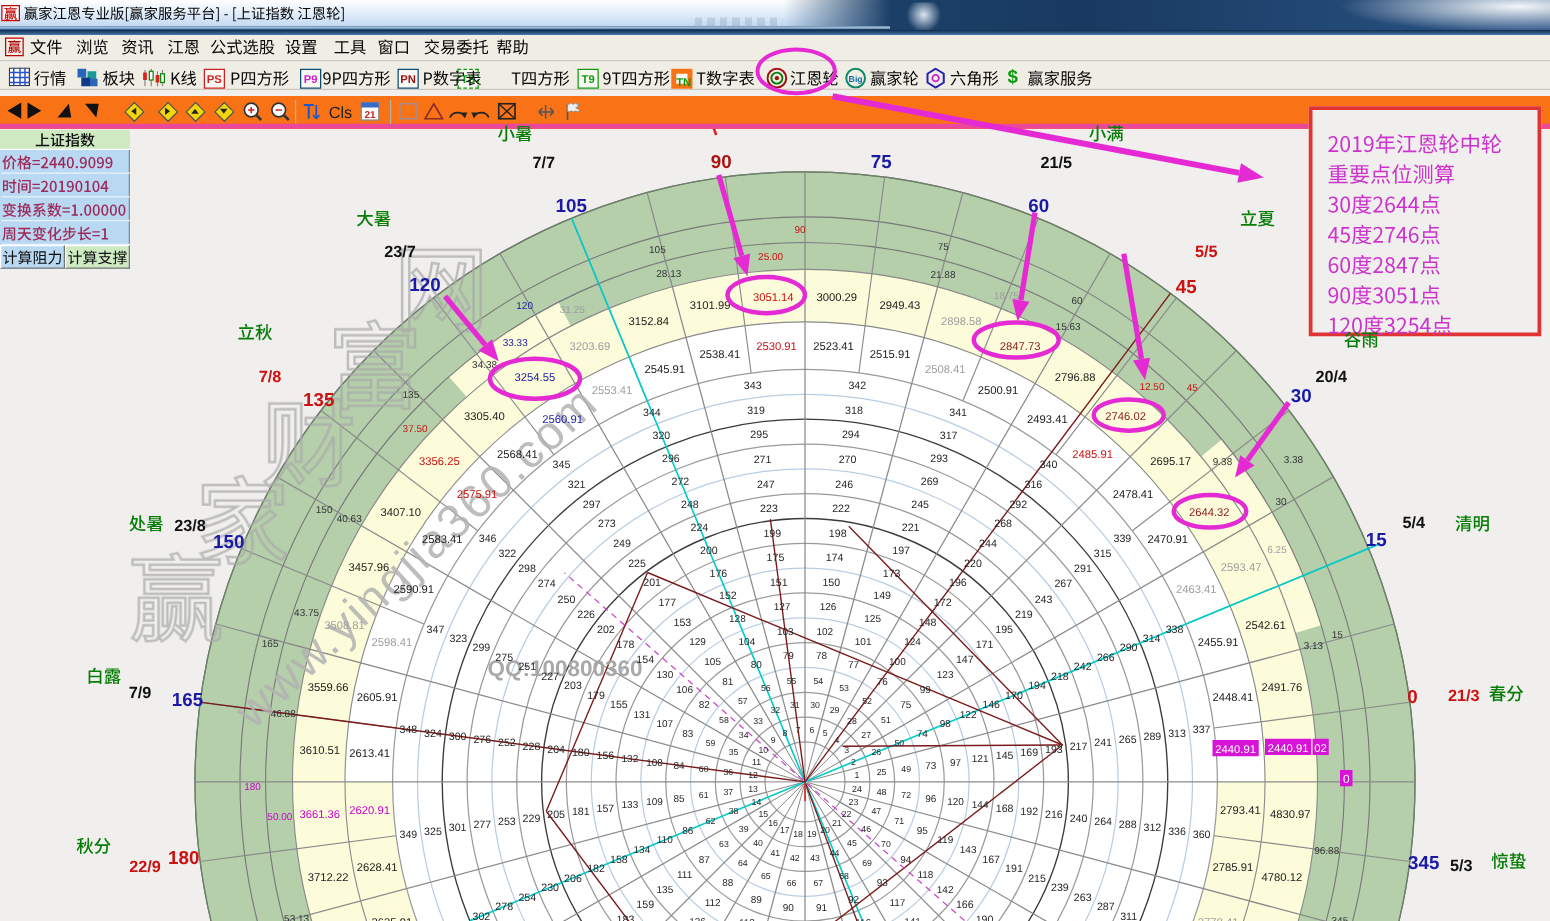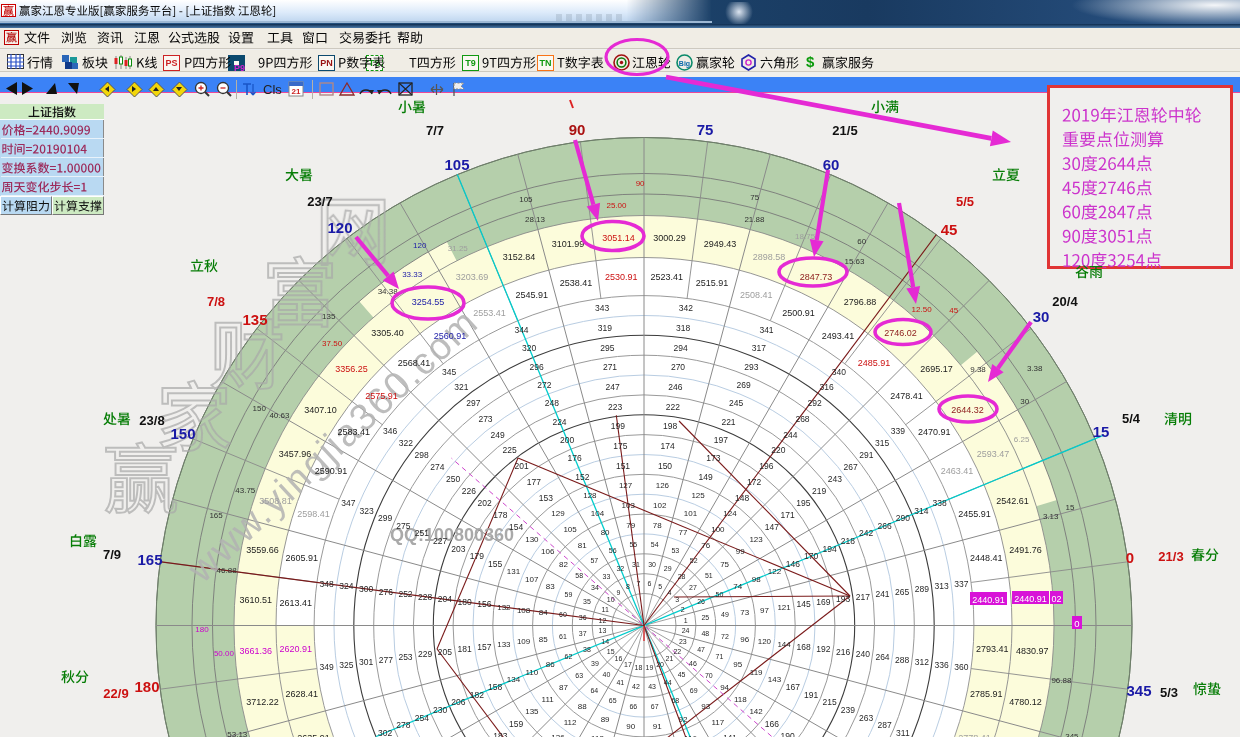--- a/index.html
+++ b/index.html
@@ -10,21 +10,21 @@
 #tglow { position:absolute; right:0; top:0; width:170px; height:26px; background:radial-gradient(ellipse at 85% 20%, rgba(255,255,255,0.95), rgba(255,255,255,0) 70%); }
 #tcirc { position:absolute; left:724px; top:2px; width:30px; height:22px; background:radial-gradient(circle at 50% 45%, rgba(240,246,255,0.9), rgba(240,246,255,0) 72%); }
 #tmark { position:absolute; left:556px; top:14px; width:70px; height:7px; background:repeating-linear-gradient(90deg,#8899aa 0 6px,transparent 6px 10px); opacity:0.3; }
 #titleline { position:absolute; left:0; top:21px; width:712px; height:2px; background:#9db8d4; }
 #tbottom { position:absolute; left:0; top:24px; width:1240px; height:4px; background:linear-gradient(180deg,#0e2c4e,#4a79a8); }
 #menubar { position:absolute; left:0; top:28px; width:1240px; height:21px; background:#f0ede5; border-bottom:1px solid #cdc9c0; }
 #mlogo { position:absolute; left:4px; top:2px; width:15px; height:15px; border:1px solid #b00; color:#b00; font-weight:bold; font-size:11px; text-align:center; line-height:13px; background:#f6f2ea; }
 #toolbar1 { position:absolute; left:0; top:50px; width:1240px; height:22px; background:#f0ede5; border-bottom:1px solid #cdc9c0; }
 .ticon { position:absolute; top:4px; }
 .bicon { position:absolute; top:5px; width:17px; height:16px; font-size:9px; font-weight:bold; text-align:center; line-height:14px; background:#faf8f2; }
-#toolbar2 { position:absolute; left:0; top:77px; width:1240px; height:16px; background:#3b82f6; border-bottom:1px solid #ec4899; }
+#toolbar2 { position:absolute; left:0; top:77px; width:1240px; height:26px; background:#f97316; border-bottom:4px solid #ec4899; }
 .t2 { position:absolute; top:4px; }
 #chartwrap { position:absolute; left:0; top:0; width:1240px; height:737px; }
 #panel { position:absolute; left:0; top:104px; width:104px; height:111px; background:#b9d9f2; border-right:1px solid #8a8a8a; z-index:20; }
 .ph { position:absolute; left:0; top:0; width:104px; height:16px; background:#cdeac2; color:#111; font-size:12px; font-weight:bold; text-align:center; line-height:16px; border-bottom:1px solid #fff; }
 .pr { position:absolute; left:1px; width:103px; height:19px; font-size:12px; font-weight:bold; color:#9c2a5a; line-height:19px; border-bottom:1px solid #e8f2fa; white-space:nowrap; }
 .pb { position:absolute; top:92px; width:52px; height:19px; font-size:12px; color:#111; text-align:center; line-height:18px; border:1px solid; border-color:#ffffff #777 #777 #ffffff; }
 #redbox { position:absolute; left:1047px; top:85px; width:186px; height:184px; background:#f0efed; border:3px solid #e03434; z-index:20; padding-top:16px; padding-left:14px; }
 svg text { font-family:"Liberation Sans", sans-serif; }
 </style></head>
 <body>
@@ -746,25 +746,25 @@
         <rect x="11" y="9" width="6" height="6" fill="#2a66b8"></rect>
       </svg></span>
     <span class="ticon" style="left:113px"><svg width="20" height="17">
         <path d="M3 2v13M8 1v14M13 3v12M17 2v13" stroke="#888" stroke-width="1"></path>
         <rect x="1.5" y="4" width="3" height="6" fill="#d22"></rect>
         <rect x="6.5" y="3" width="3" height="7" fill="#fff" stroke="#0a8a0a"></rect>
         <rect x="11.5" y="6" width="3" height="6" fill="#d22"></rect>
         <rect x="15.5" y="5" width="3" height="7" fill="#fff" stroke="#0a8a0a"></rect>
       </svg></span>
     <span class="bicon" style="left:163px;border:1px solid #cc2222;color:#cc2222">PS</span>
-    <span class="bicon" style="left:228px;border:6px solid #0c4a6e;color:#cc22cc">P9</span>
+    <span class="bicon" style="left:240px;border:1px solid #0c4a6e;color:#cc22cc">P9</span>
     <span class="bicon" style="left:318px;border:1px solid #0c4a6e;color:#991111">PN</span>
     <span class="bicon" style="left:366px;border:1px dashed #119911;color:#119911">TS</span>
     <span class="bicon" style="left:462px;border:1px solid #119911;color:#119911">T9</span>
-    <span class="bicon" style="left:537px;border:1px solid #f97316;color:#119911">TN</span>
+    <span class="bicon" style="left:537px;border:4px solid #f97316;color:#119911">TN</span>
     <span class="ticon" style="left:613px"><svg width="17" height="17">
         <circle cx="8.5" cy="8.5" r="7.5" fill="none" stroke="#a01010" stroke-width="1.6"></circle>
         <circle cx="8.5" cy="8.5" r="4.4" fill="none" stroke="#0a7a0a" stroke-width="1.5"></circle>
         <circle cx="8.5" cy="8.5" r="1.7" fill="#a01010"></circle>
       </svg></span>
     <span class="ticon" style="left:676px"><svg width="17" height="17">
         <circle cx="8.5" cy="8.5" r="7.5" fill="none" stroke="#0a8a6a" stroke-width="1.6"></circle>
         <text x="8.5" y="11.5" font-size="7" text-anchor="middle" fill="#0a6aaa" font-weight="bold">Big</text>
       </svg></span>
     <span class="ticon" style="left:740px"><svg width="17" height="17">

